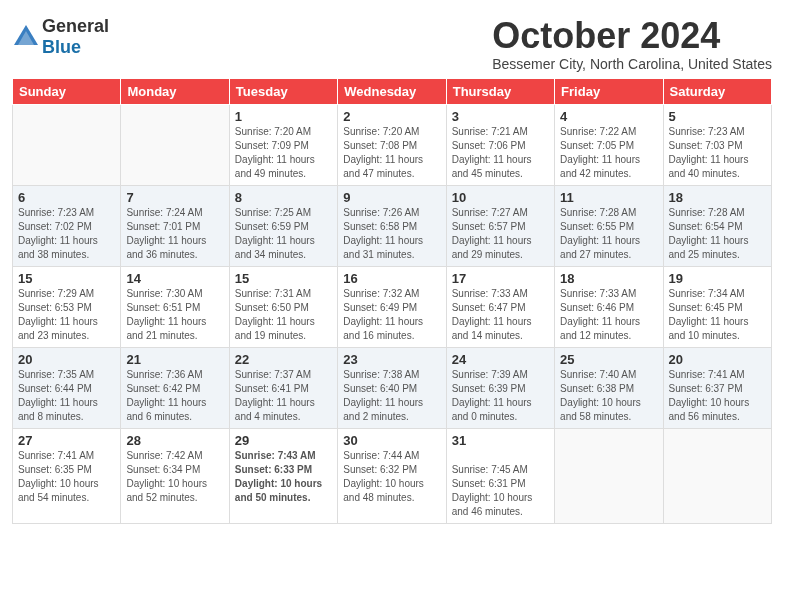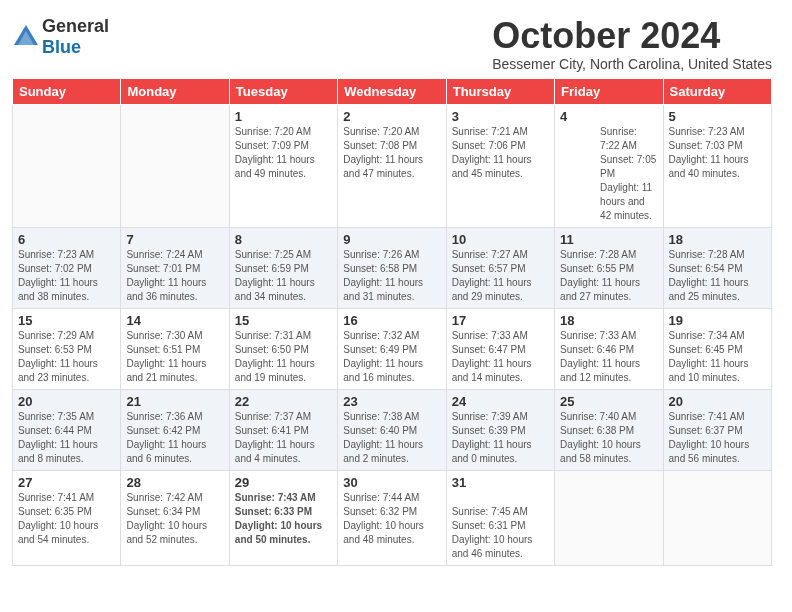--- a/index.html
+++ b/index.html
@@ -147,21 +147,21 @@
 Daylight: 11 hours and 47 minutes.</div>
           </td>
           <td class="cal-cell">
             <span class="day-num">3</span>
             <div class="info" style="white-space: pre-line;">Sunrise: 7:21 AM
 Sunset: 7:06 PM
 Daylight: 11 hours and 45 minutes.</div>
           </td>
           <td class="cal-cell">
             <span class="day-num">4</span>
-            <div class="info" style="white-space: pre-line; margin-left: 40px;">Sunrise: 7:22 AM
+            <div class="info" style="white-space: pre-line;">Sunrise: 7:22 AM
 Sunset: 7:05 PM
 Daylight: 11 hours and 42 minutes.</div>
           </td>
           <td class="cal-cell">
             <span class="day-num">5</span>
             <div class="info" style="white-space: pre-line;">Sunrise: 7:23 AM
 Sunset: 7:03 PM
 Daylight: 11 hours and 40 minutes.</div>
           </td>
         </tr>

